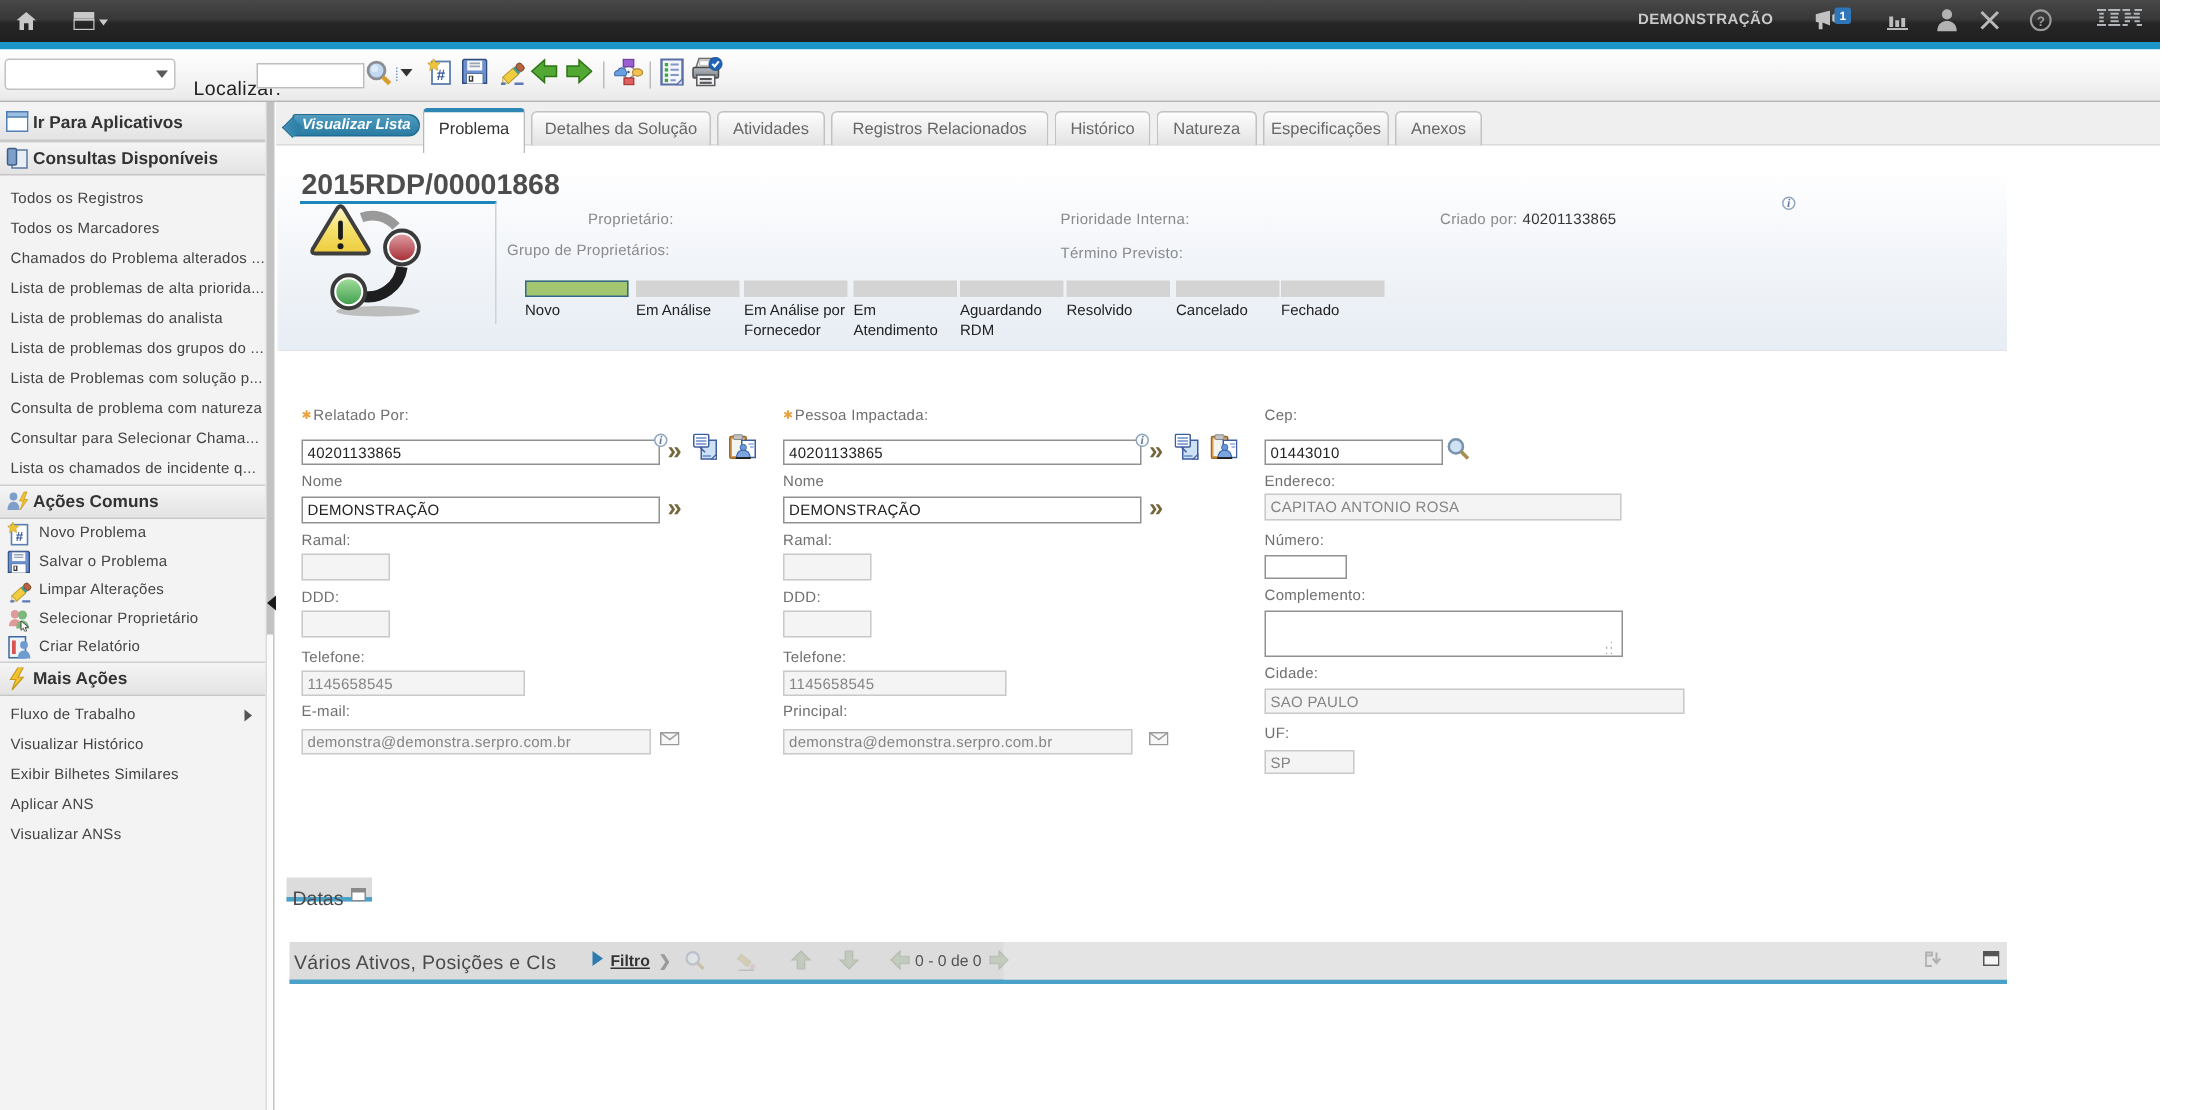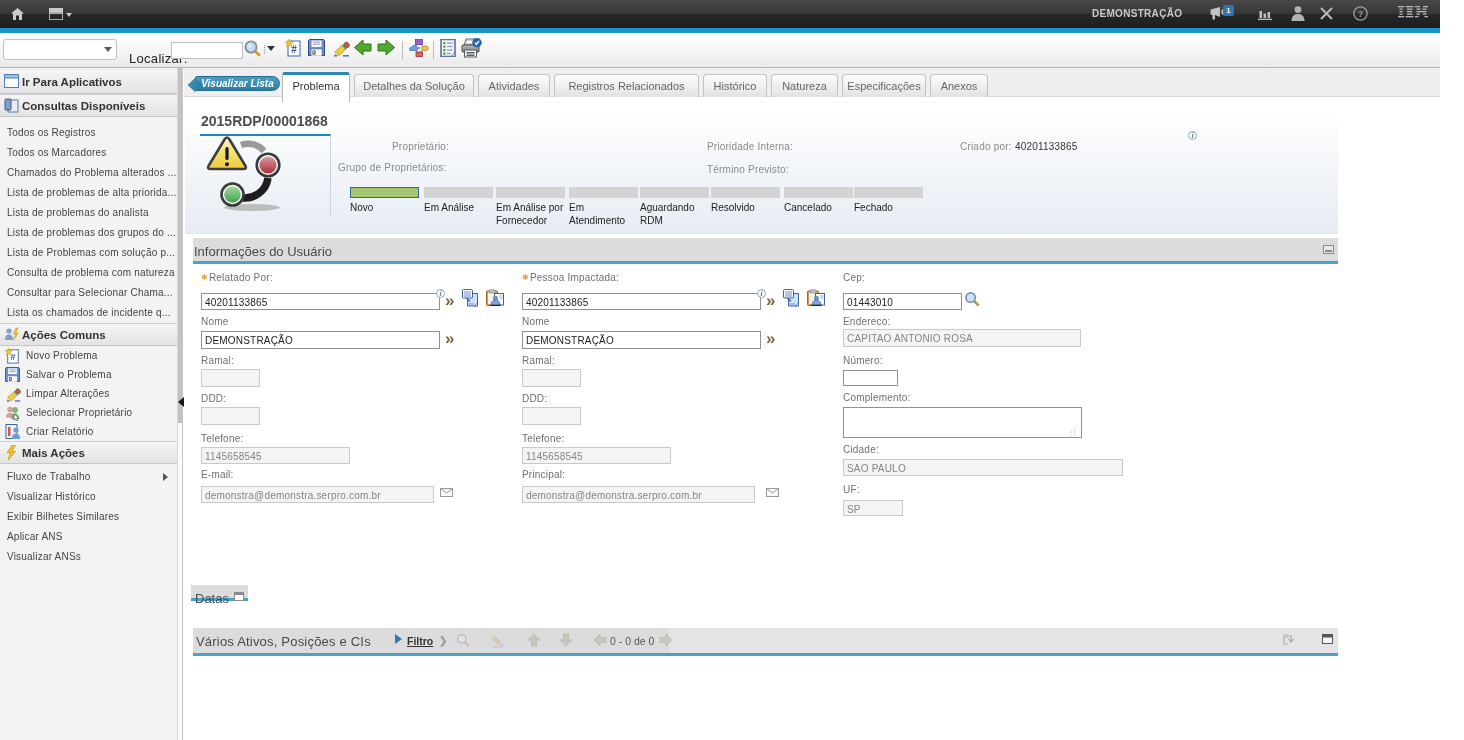--- a/index.html
+++ b/index.html
@@ -39,21 +39,21 @@
 
 #main { position:absolute; left:184px; top:68px; width:1256px; height:672px; background:#fff; }
 #tabband { position:absolute; left:0; top:0; width:1256px; height:29px; background:#efefef; border-bottom:1px solid #dcdcdc; }
 .tab { position:absolute; top:6px; height:23px; background:linear-gradient(#fdfdfd,#e2e2e2); border:1px solid #c2c2c2; border-bottom:none; border-radius:4px 4px 0 0; color:#666; font-size:11px; text-align:center; line-height:22px; white-space:nowrap; }
 #tabactive { position:absolute; top:4px; height:30px; background:#ffffff; border:1px solid #b8b8b8; border-bottom:none; border-top:3px solid #2d87b2; border-radius:3px 3px 0 0; color:#333; font-size:11px; text-align:center; line-height:23px; white-space:nowrap; z-index:3; }
 #vlista { position:absolute; left:11px; top:8px; width:85px; height:15px; background:linear-gradient(#4e9cc0,#2a7ba3); border:1px solid #1f6d94; border-radius:2px 8px 8px 2px; color:#fff; font-weight:bold; font-style:italic; font-size:10px; line-height:13px; text-align:center; }
 #vlista:before { content:""; position:absolute; left:-6px; top:2.5px; width:9px; height:9px; background:linear-gradient(45deg,#3c8db3,#2a7ba3); border-left:1px solid #1f6d94; border-bottom:1px solid #1f6d94; transform:rotate(45deg); }
 
 
 #rechead { position:absolute; left:1px; top:30px; width:1153px; height:136px; background:linear-gradient(#ffffff 10%,#f2f5f9 55%,#e7edf4); border-bottom:1px solid #e0e4ea; }
-#recnum { position:absolute; left:16px; top:15px; font-size:14px; font-weight:bold; color:#4d4d4d; }
+#recnum { position:absolute; left:16px; top:15px; font-size:19px; font-weight:bold; color:#4d4d4d; }
 #iconbox { position:absolute; left:15px; top:36px; width:131px; height:82px; border-top:2px solid #1b87bb; border-right:1px solid #ccd2d8; }
 .hlab { position:absolute; color:#8a8a8a; font-size:10px; letter-spacing:0.2px;text-align:center; }
 .hval { position:absolute; color:#333; font-size:10px; letter-spacing:0.2px; }
 .stbox { position:absolute; top:89px; width:69px; height:11px; background:#d4d4d4; }
 .stbox.green { background:#a3c671; border:1px solid #33688d; }
 .stlab { position:absolute; top:103px; color:#222; font-size:10px; line-height:13px; white-space:nowrap; }
 
 
 .sect { position:absolute; left:9px; width:1145px; height:26px; background:#dcdcdc; border-bottom:3px solid #4aa2c9; }
 .sect .t { position:absolute; left:1px; top:6px; font-size:13px; color:#4a4a4a; }
@@ -421,27 +421,20 @@
     <div class="stlab" style="left:165px">Novo</div>
     <div class="stlab" style="left:239px">Em Análise</div>
     <div class="stlab" style="left:311px">Em Análise por<br>Fornecedor</div>
     <div class="stlab" style="left:384px">Em<br>Atendimento</div>
     <div class="stlab" style="left:455px">Aguardando<br>RDM</div>
     <div class="stlab" style="left:526px">Resolvido</div>
     <div class="stlab" style="left:599px">Cancelado</div>
     <div class="stlab" style="left:669px">Fechado</div>
   </div>
 
-  <div class="sect" style="top:170px">
-    <div class="t">Informações do Usuário</div>
-    <svg class="secticon" viewBox="0 0 11 9">
-        <rect x="0.5" y="0.5" width="10" height="8" fill="#e8e8e8" stroke="#8a8a8a"></rect>
-        <rect x="2" y="5" width="7" height="2" fill="#8a8a8a"></rect>
-      </svg>
-  </div>
 
   <div class="flab req" style="left:17px;top:204px">Relatado Por:</div>
   <div class="inp" style="left:17px;top:225px;width:239px;height:17px">40201133865</div>
   <div class="iinfo" style="left:252px;top:221px">i</div>
   <div class="chev" style="left:261px;top:223px">»</div>
   <svg class="abs" style="left:278px;top:221px" width="17" height="18" viewBox="0 0 17 18">
     <path d="M5.5 4.5 L15.5 4.5 L15.5 17 L5.5 17 Z" fill="#cfe2f5" stroke="#3f5e9e"></path>
     <path d="M12.5 17 L15.5 17 L15.5 14 Z" fill="#fff" stroke="#3f5e9e" stroke-width="0.8"></path>
     <path d="M6.5 15 L12 15" stroke="#7aa2d6" stroke-width="1.2"></path>
     <rect x="0.5" y="0.5" width="10" height="8.5" rx="1" fill="#fff" stroke="#3f5e9e"></rect>

